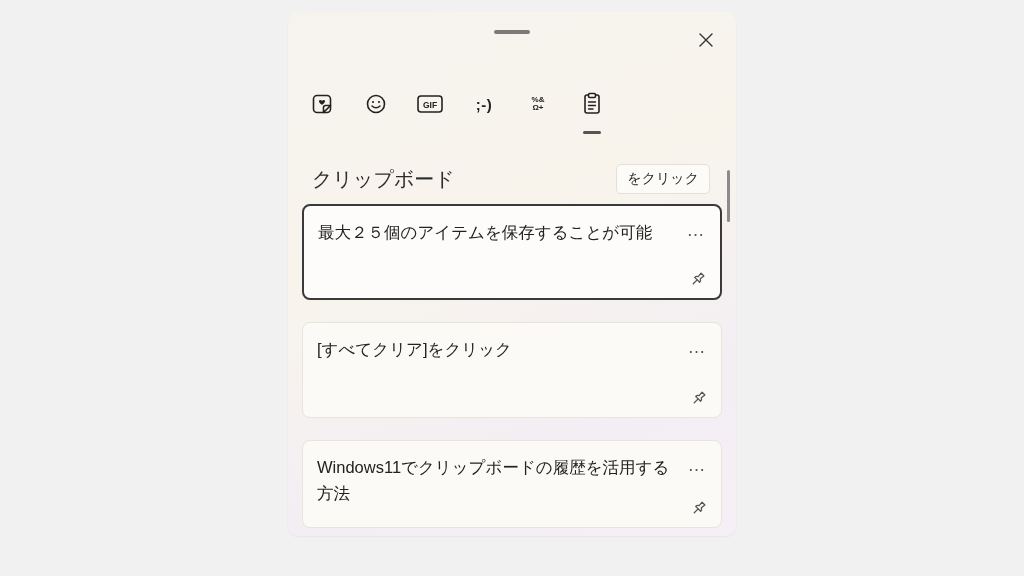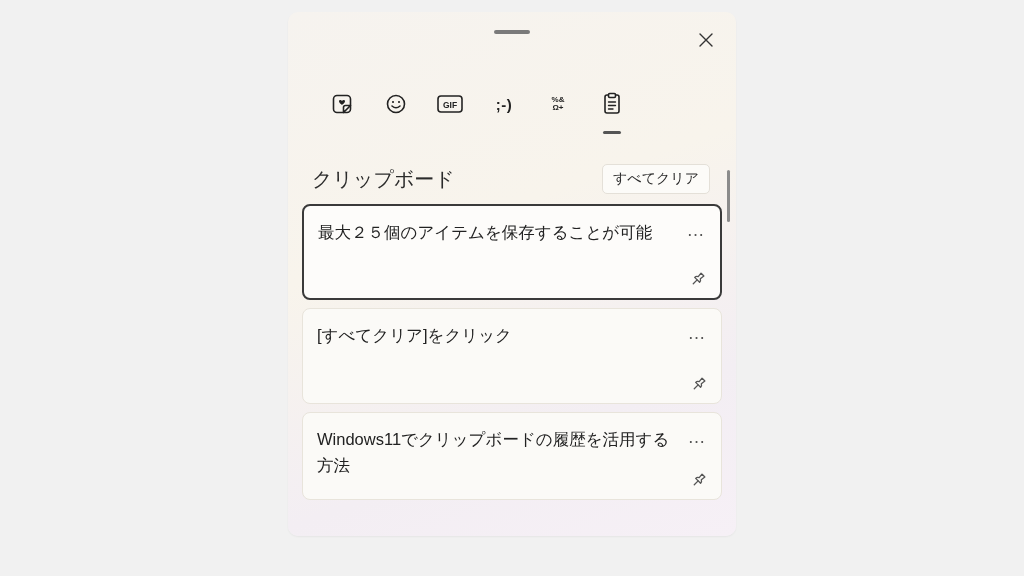--- a/index.html
+++ b/index.html
@@ -40,21 +40,21 @@
     display: flex;
     align-items: center;
     justify-content: center;
     cursor: pointer;
     color: #333;
     border-radius: 4px;
   }
   .tabs {
     position: absolute;
     top: 78px;
-    left: 40px;
+    left: 20px;
     display: flex;
     gap: 26px;
     align-items: center;
   }
   .tab {
     width: 28px;
     height: 28px;
     display: flex;
     align-items: center;
     justify-content: center;
@@ -99,21 +99,21 @@
   }
   .list {
     position: absolute;
     top: 192px;
     left: 14px;
     right: 14px;
     bottom: 0;
     overflow: hidden;
     display: flex;
     flex-direction: column;
-    gap: 8px;
+    gap: 22px;
   }
   .card {
     background: #fbfaf7;
     border: 1px solid #e8e4db;
     border-radius: 8px;
     padding: 14px 14px 8px 14px;
     position: relative;
     min-height: 96px;
   }
   .card.selected {
@@ -208,21 +208,21 @@
         <rect x="6.5" y="1.5" width="7" height="4" rx="1.2" fill="#fbfaf5" stroke="#222" stroke-width="1.6"></rect>
         <line x1="6.5" y1="10" x2="13.5" y2="10" stroke="#222" stroke-width="1.4" stroke-linecap="round"></line>
         <line x1="6.5" y1="13.5" x2="13.5" y2="13.5" stroke="#222" stroke-width="1.4" stroke-linecap="round"></line>
         <line x1="6.5" y1="17" x2="11" y2="17" stroke="#222" stroke-width="1.4" stroke-linecap="round"></line>
       </svg>
     </div>
   </div>
 
   <div class="section-row">
     <div class="section-title">クリップボード</div>
-    <button class="clear-btn">すべてクリア</button>
+    <button class="clear-btn">をクリック</button>
   </div>
 
   <div class="scroll-thumb"></div>
 
   <div class="list">
 
     <div class="card selected">
       <div class="card-text">最大２５個のアイテムを保存することが可能</div>
       <div class="card-more">…</div>
       <div class="card-pin">

